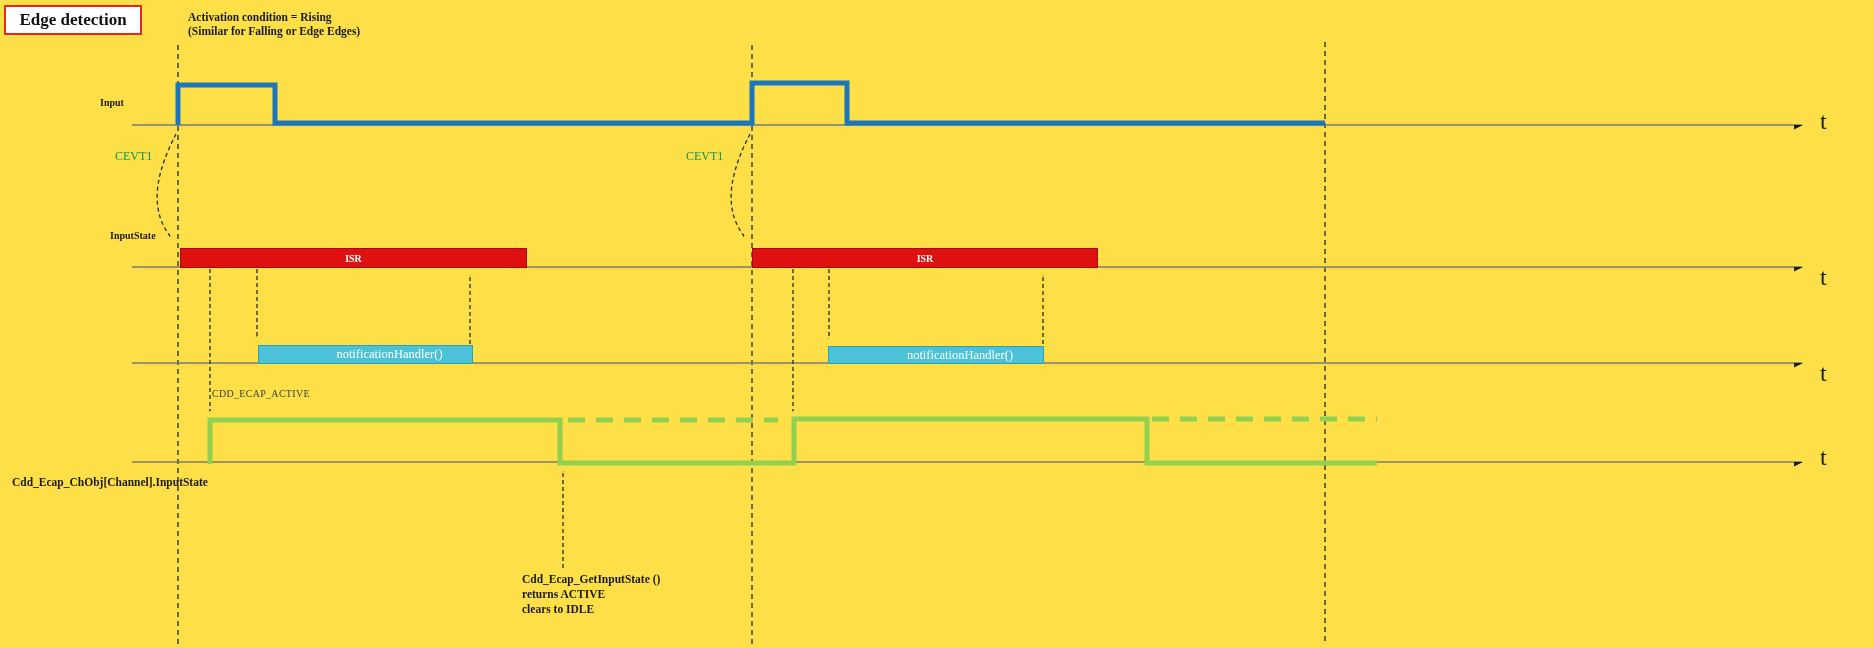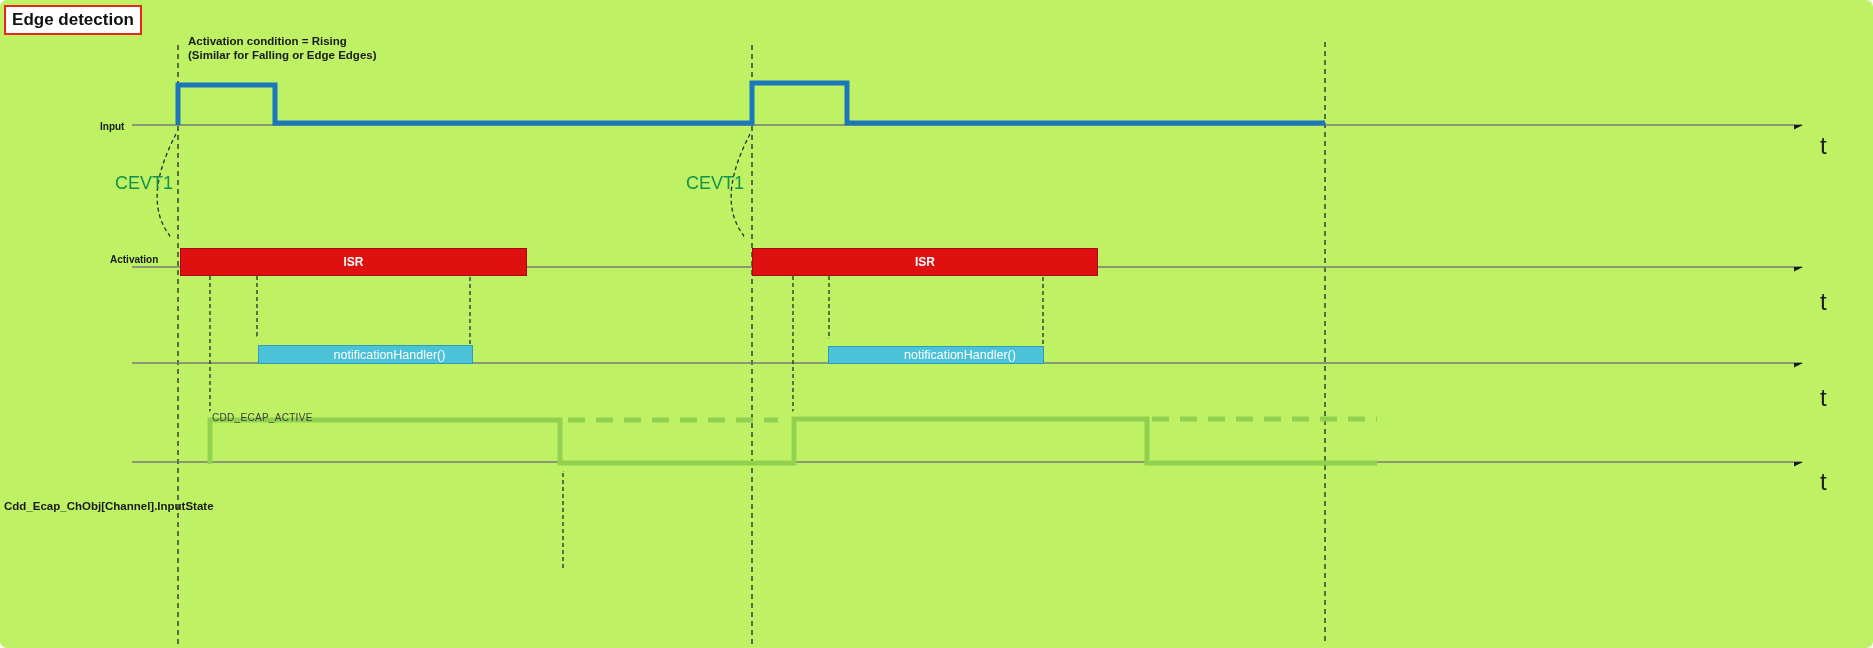--- a/index.html
+++ b/index.html
@@ -9,47 +9,47 @@
     --notification-cyan:#4bc2d8;
     --notification-cyan-border:#2e9fb5;
     --state-green:#92d050;
     --cevt-green:#13914e;
     --title-box-red:#e8281e;
     --axis-gray:#7a7a7a;
     --arrow-dark:#222222;
   }
   html,body{margin:0;padding:0;background:#fff;}
   .stage{
-    position:relative;width:1873px;height:648px;background:#bef264;overflow:hidden;
-    font-family:Liberation Sans, sans-serif;color:#1a1a1a;border-radius:7px;
+    position:relative;width:1873px;height:648px;background:#fde047;overflow:hidden;
+    font-family:Liberation Serif, serif;color:#1a1a1a;
   }
   .stage svg{position:absolute;left:0;top:0;}
   .ax{stroke:var(--axis-gray);stroke-width:1.7;fill:none;}
   .evt{stroke:#333;stroke-width:1.4;fill:none;stroke-dasharray:5 4;}
   .blue{stroke:var(--signal-blue);stroke-width:5;fill:none;}
   .green{stroke:var(--state-green);stroke-width:5;fill:none;}
   .green-dash{stroke:var(--state-green);stroke-width:5;fill:none;stroke-dasharray:17 11;}
   .conn{stroke:#2b2b2b;stroke-width:1.3;fill:none;stroke-dasharray:4 3;}
   .arrowhead{fill:#1a1a1a;}
   .chev{stroke:#1a1a1a;stroke-width:1.3;fill:none;}
-  .lbl{position:absolute;white-space:nowrap;margin-top:24px;}
+  .lbl{position:absolute;white-space:nowrap;}
   .title-box{
     position:absolute;left:4px;top:5px;width:134px;height:26px;
     border:2px solid var(--title-box-red);background:#fff;
     display:flex;align-items:center;justify-content:center;
     font-size:17px;font-weight:bold;color:#111;
   }
   .subtitle{left:188px;top:11px;font-size:11.5px;font-weight:bold;line-height:13.5px;color:#1a1a1a;}
   .row-label{font-size:10px;font-weight:bold;color:#1a1a1a;}
-  .cevt{font-size:18px;color:var(--cevt-green);font-weight:500;}
+  .cevt{font-size:12px;color:var(--cevt-green);font-weight:500;}
   .bar{
     position:absolute;display:flex;align-items:center;justify-content:center;
     color:#fff;box-sizing:border-box;
   }
-  .bar-isr{background:var(--isr-red);border:1px solid var(--isr-red-border);font-size:12px;font-weight:bold;height:28px;top:248px;}
+  .bar-isr{background:var(--isr-red);border:1px solid var(--isr-red-border);font-size:10px;font-weight:bold;height:20px;top:248px;}
   .bar-notif{background:var(--notification-cyan);border:1px solid var(--notification-cyan-border);font-size:12.5px;height:19px;top:345px;padding-left:48px;}
   .state-hi-label{font-size:10px;color:#3c3c3c;letter-spacing:.3px;}
   .state-obj-label{font-size:11.5px;font-weight:bold;color:#1a1a1a;}
   .annot{font-size:11.5px;font-weight:bold;line-height:15px;color:#1a1a1a;}
   .t-label{font-size:24px;color:#1a1a1a;}
 </style>
 </head>
 <body>
 
 <div class="stage">
@@ -99,41 +99,46 @@
 
   <div class="title-box">
     <span>Edge detection</span>
   </div>
   <div class="lbl subtitle">
     <div>Activation condition = Rising</div>
     <div>(Similar for Falling or Edge Edges)</div>
   </div>
 
   <div class="lbl row-label" style="left:100px;top:97px;">Input</div>
-  <div class="lbl row-label" style="left:110px;top:230px;">Activation</div>
+  <div class="lbl row-label" style="left:110px;top:230px;">InputState</div>
 
   <div class="lbl cevt" style="left:115px;top:149px;">CEVT1</div>
   <div class="lbl cevt" style="left:686px;top:149px;">CEVT1</div>
 
   <div class="bar bar-isr" style="left:180px;width:347px;">
     <span>ISR</span>
   </div>
   <div class="bar bar-isr" style="left:752px;width:346px;">
     <span>ISR</span>
   </div>
 
   <div class="bar bar-notif" style="left:258px;width:215px;">
     <span>notificationHandler()</span>
   </div>
   <div class="bar bar-notif" style="left:828px;width:216px;top:346px;height:18px;">
     <span>notificationHandler()</span>
   </div>
 
   <div class="lbl state-hi-label" style="left:212px;top:388px;">CDD_ECAP_ACTIVE</div>
-  <div class="lbl state-obj-label" style="left:4px;top:476px;">Cdd_Ecap_ChObj[Channel].InputState</div>
+  <div class="lbl state-obj-label" style="left:12px;top:476px;">Cdd_Ecap_ChObj[Channel].InputState</div>
 
+  <div class="lbl annot" style="left:522px;top:572px;">
+    <div>Cdd_Ecap_GetInputState ()</div>
+    <div>returns ACTIVE</div>
+    <div>clears to IDLE</div>
+  </div>
 
   <div class="lbl t-label" style="left:1820px;top:108px;">t</div>
   <div class="lbl t-label" style="left:1820px;top:264px;">t</div>
   <div class="lbl t-label" style="left:1820px;top:360px;">t</div>
   <div class="lbl t-label" style="left:1820px;top:444px;">t</div>
 
 </div>
 
 </body></html>

